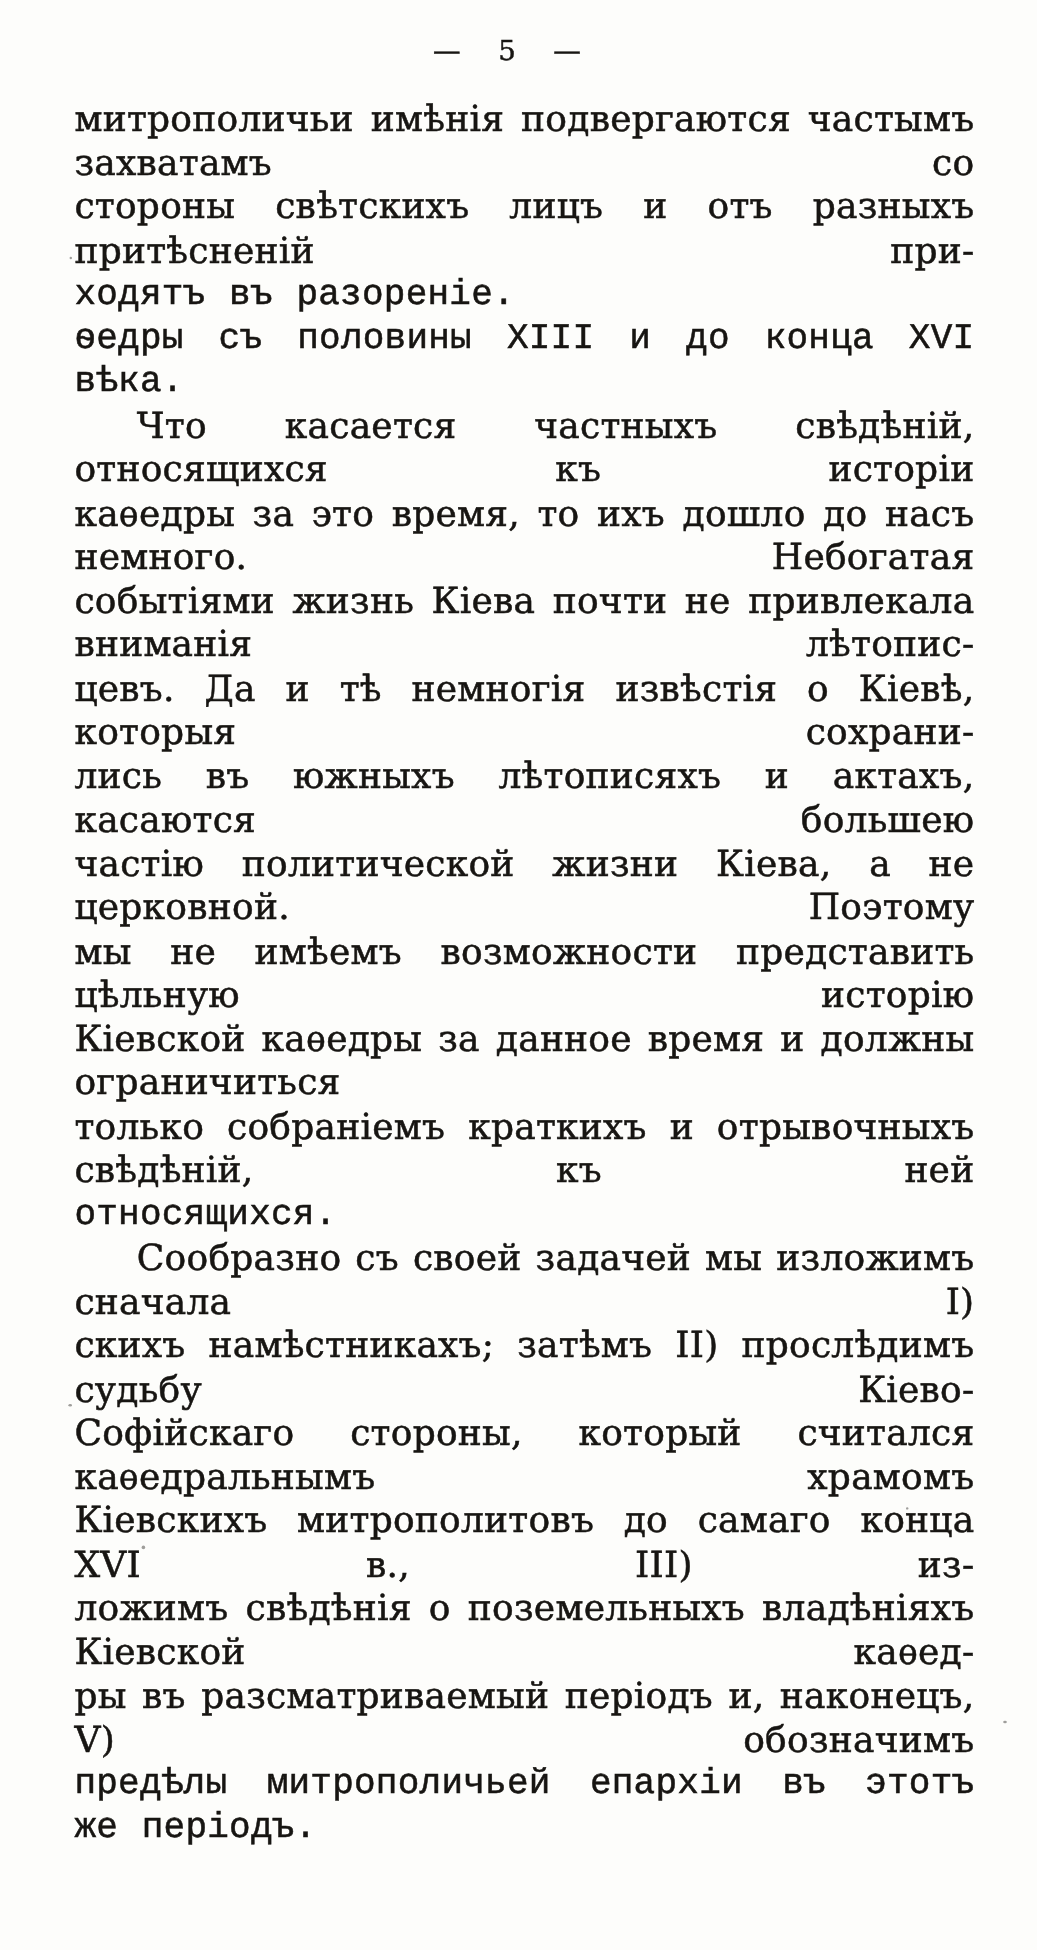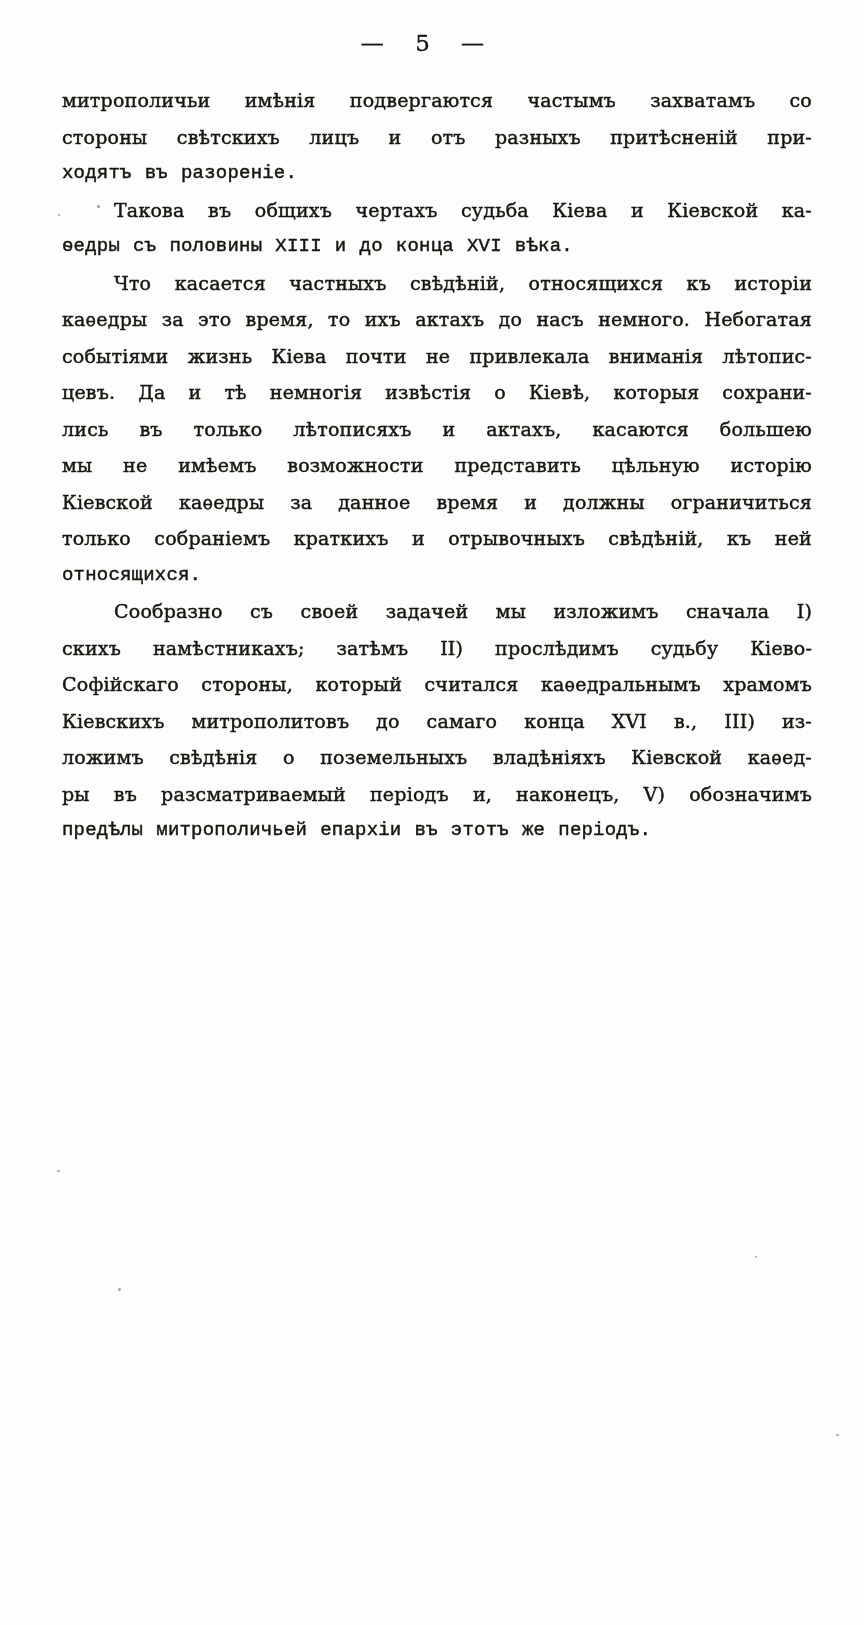--- a/index.html
+++ b/index.html
@@ -20,21 +20,21 @@
   .page-number {
     text-align: center;
     font-size: 23px;
     word-spacing: 22px;
     letter-spacing: 1px;
     transform: translateX(-14px);
     -webkit-text-stroke: 0.4px currentColor;
   }
   .body-block { margin-top: 26px; }
   .line {
-    font-size: 19px;
+    font-size: 30px;
     line-height: 36.5px;
     text-align: justify;
     text-align-last: justify;
     letter-spacing: 0.2px;
     word-spacing: 1.5px;
     -webkit-text-stroke: 0.45px currentColor;
   }
   .line.end { text-align-last: left; font-family: Liberation Mono, monospace; }
   .line.ind { text-indent: 52px; }
   .speck {
@@ -52,30 +52,30 @@
 
   <div class="body-block">
 
     <div class="para">
       <div class="line">митрополичьи имѣнія подвергаются частымъ захватамъ со</div>
       <div class="line">стороны свѣтскихъ лицъ и отъ разныхъ притѣсненій при-</div>
       <div class="line end">ходятъ въ разореніе.</div>
     </div>
 
     <div class="para">
-      <div class="line ind">Такова въ общихъ чертахъ судьба Кіева и Кіевской ка-</div>
       <div class="line end">ѳедры съ половины XIII и до конца XVI вѣка.</div>
     </div>
 
     <div class="para">
       <div class="line ind">Что касается частныхъ свѣдѣній, относящихся къ исторіи</div>
-      <div class="line">каѳедры за это время, то ихъ актахъ до насъ немного. Небогатая</div>
+      <div class="line">каѳедры за это время, то ихъ дошло до насъ немного. Небогатая</div>
       <div class="line">событіями жизнь Кіева почти не привлекала вниманія лѣтопис-</div>
       <div class="line">цевъ. Да и тѣ немногія извѣстія о Кіевѣ, которыя сохрани-</div>
-      <div class="line">лись въ только лѣтописяхъ и актахъ, касаются большею</div>
+      <div class="line">лись въ южныхъ лѣтописяхъ и актахъ, касаются большею</div>
+      <div class="line">частію политической жизни Кіева, а не церковной. Поэтому</div>
       <div class="line">мы не имѣемъ возможности представить цѣльную исторію</div>
       <div class="line">Кіевской каѳедры за данное время и должны ограничиться</div>
       <div class="line">только собраніемъ краткихъ и отрывочныхъ свѣдѣній, къ ней</div>
       <div class="line end">относящихся.</div>
     </div>
 
     <div class="para">
       <div class="line ind">Сообразно съ своей задачей мы изложимъ сначала I)</div>
       <div class="line">скихъ намѣстникахъ; затѣмъ II) прослѣдимъ судьбу Кіево-</div>
       <div class="line">Софійскаго стороны, который считался каѳедральнымъ храмомъ</div>

